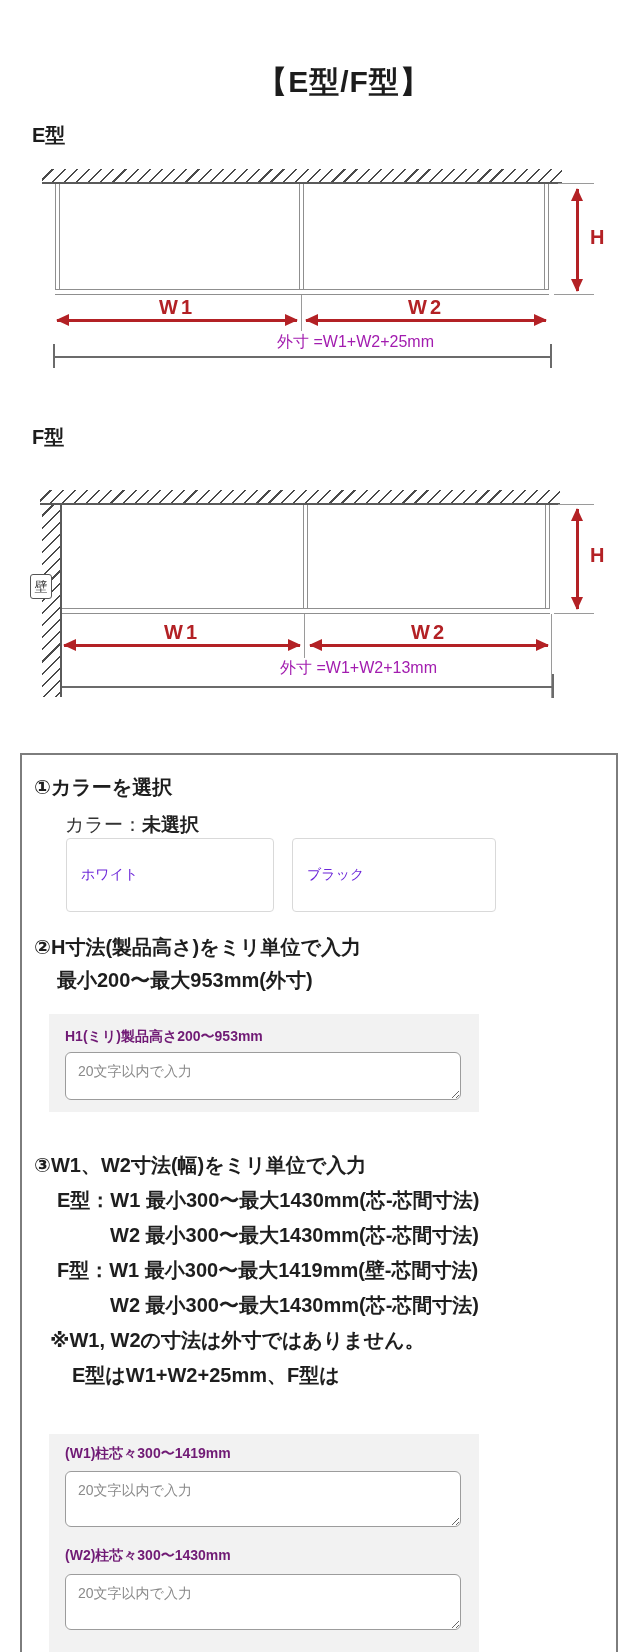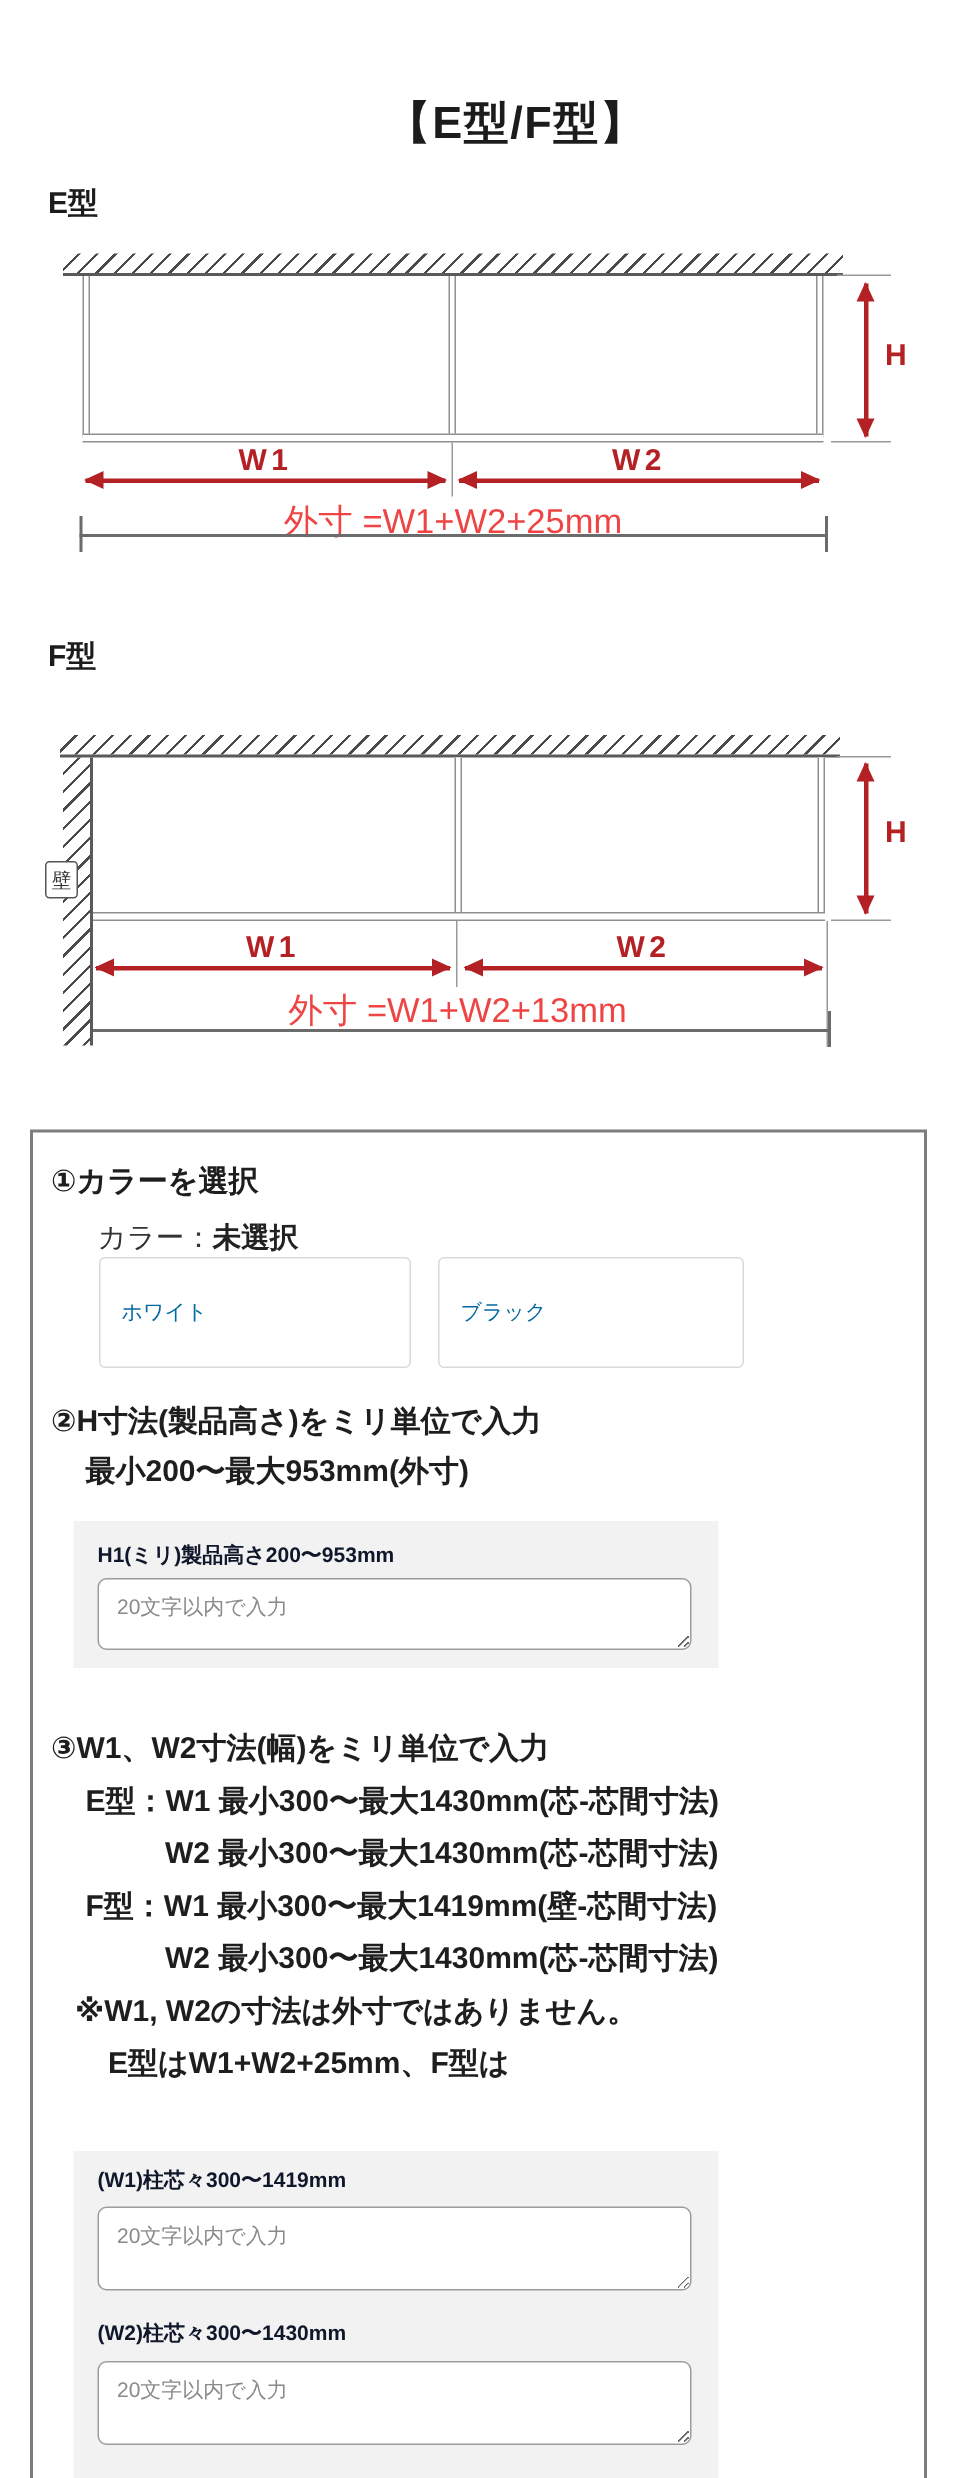--- a/index.html
+++ b/index.html
@@ -31,34 +31,34 @@
     border-top:6px solid transparent;border-bottom:6px solid transparent;border-left:13px solid var(--red);}
   .arr-v{width:3px;background:var(--red);}
   .arr-v::before{content:"";position:absolute;top:-1px;left:-5px;width:0;height:0;
     border-left:6px solid transparent;border-right:6px solid transparent;border-bottom:13px solid var(--red);}
   .arr-v::after{content:"";position:absolute;bottom:-1px;left:-5px;width:0;height:0;
     border-left:6px solid transparent;border-right:6px solid transparent;border-top:13px solid var(--red);}
 
   .page-title{width:100%;text-align:center;font-size:30px;font-weight:600;letter-spacing:1px;color:#1c1c1c;}
   .dia-label{font-size:20px;font-weight:700;color:#1c1c1c;}
   .dim-red{color:var(--red);font-size:20px;font-weight:700;letter-spacing:3px;text-align:center;}
-  .outer-text{font-size:23px;color:#ef4444;text-align:center;}
+  .outer-text{font-size:16px;color:#a21caf;text-align:right;}
   .wall-tag{width:22px;height:25px;border:1.5px solid #555;border-radius:3px;background:#fff;
     font-size:13px;color:#333;display:flex;align-items:center;justify-content:center;}
 
   
   .form-box{border:2px solid #7d7d7d;background:#fff;}
   .f-heading{font-size:20px;font-weight:600;color:#1e1e1e;white-space:nowrap;}
   .color-line{font-size:19px;color:#333;}
   .color-line b{font-weight:700;color:#222;}
   .opt-btn{background:#fff;border:1px solid #d9d9d9;border-radius:4px;cursor:pointer;
-    font-size:14px;color:#0369a1;text-align:left;padding:12px 14px;display:block;
+    font-size:14px;color:#6d28d9;text-align:left;padding:12px 14px;display:block;
     font-family:"Liberation Sans","DejaVu Sans",sans-serif;}
   .panel{background:#f2f2f2;}
-  .panel-label{font-size:14px;font-weight:700;color:#0f172a;}
+  .panel-label{font-size:14px;font-weight:700;color:#701a75;}
   textarea.inp{border:1px solid #9c9c9c;border-radius:6px;background:#fff;padding:10px 12px;
     font-size:14px;color:#333;font-family:"Liberation Sans","DejaVu Sans",sans-serif;resize:both;}
   textarea.inp::placeholder{color:#8a8a8a;opacity:1;}
   .l-row{font-size:20px;font-weight:600;color:#1e1e1e;white-space:nowrap;}
 </style>
 </head>
 <body>
 
 <div class="page">
 

